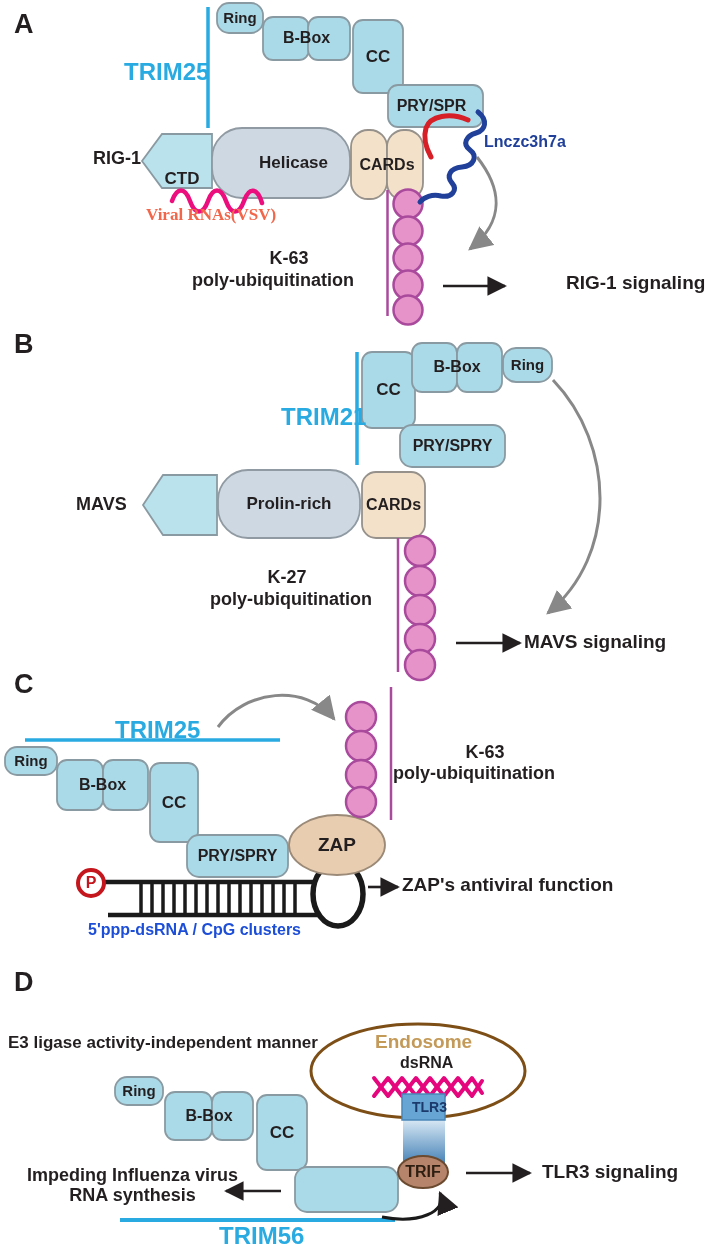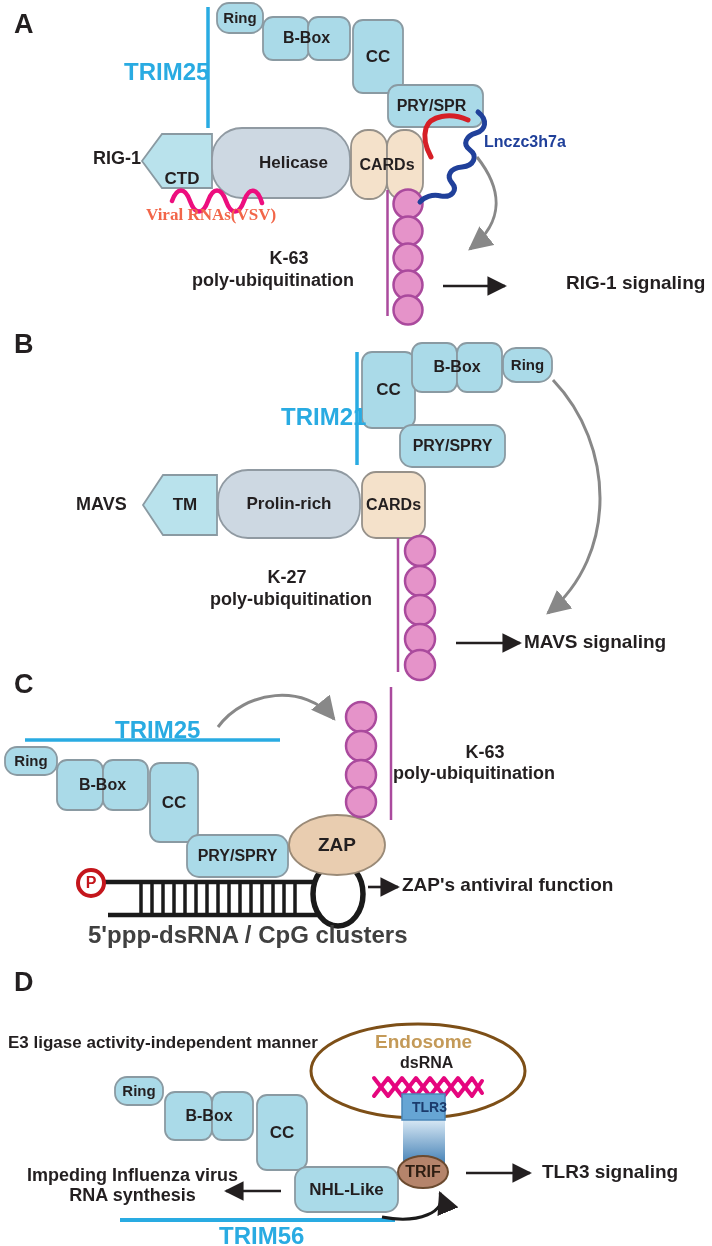--- a/index.html
+++ b/index.html
@@ -154,46 +154,44 @@
 <div class="lbl" style="left:192px;top:271px;font-size:18px;">poly-ubiquitination</div>
 <div class="lbl" style="left:518px;top:273px;font-size:19px;margin-left:48px;">RIG-1 signaling</div>
 
 <div class="lbl panel-letter" style="left:14px;top:330px;">B</div>
 <div class="lbl trim" style="left:281px;top:404px;">TRIM21</div>
 <div class="lbl" style="left:362px;top:352px;width:53px;height:76px;font-size:17px;">CC</div>
 <div class="lbl" style="left:412px;top:343px;width:90px;height:49px;font-size:16px;">B-Box</div>
 <div class="lbl" style="left:503px;top:348px;width:49px;height:34px;font-size:15px;">Ring</div>
 <div class="lbl" style="left:400px;top:425px;width:105px;height:42px;font-size:16px;">PRY/SPRY</div>
 <div class="lbl" style="left:76px;top:495px;font-size:18px;">MAVS</div>
-<div class="lbl" style="left:153px;top:475px;width:64px;height:60px;font-size:17px;">TM</div>
 <div class="lbl" style="left:218px;top:470px;width:142px;height:68px;font-size:17px;">Prolin-rich</div>
 <div class="lbl" style="left:362px;top:472px;width:63px;height:66px;font-size:16px;">CARDs</div>
 <div class="lbl" style="left:237px;top:568px;width:100px;font-size:18px;">K-27</div>
 <div class="lbl" style="left:210px;top:590px;font-size:18px;">poly-ubiquitination</div>
 <div class="lbl" style="left:524px;top:632px;font-size:19px;">MAVS signaling</div>
 
 <div class="lbl panel-letter" style="left:14px;top:670px;">C</div>
 <div class="lbl trim" style="left:115px;top:717px;">TRIM25</div>
 <div class="lbl" style="left:5px;top:747px;width:52px;height:28px;font-size:15px;">Ring</div>
 <div class="lbl" style="left:57px;top:760px;width:91px;height:50px;font-size:16px;">B-Box</div>
 <div class="lbl" style="left:150px;top:763px;width:48px;height:79px;font-size:17px;">CC</div>
 <div class="lbl" style="left:187px;top:835px;width:101px;height:42px;font-size:16px;">PRY/SPRY</div>
 <div class="lbl" style="left:289px;top:815px;width:96px;height:60px;font-size:19px;">ZAP</div>
 <div class="lbl" style="left:435px;top:743px;width:100px;font-size:18px;">K-63</div>
 <div class="lbl" style="left:393px;top:764px;font-size:18px;">poly-ubiquitination</div>
 <div class="lbl" style="left:78px;top:870px;width:26px;height:26px;font-size:16px;color:#c4161c;">P</div>
-<div class="lbl" style="left:88px;top:922px;font-size:24px;color:#404040;">5'ppp-dsRNA / CpG clusters</div>
+<div class="lbl" style="left:88px;top:922px;font-size:16px;color:#1d4ed8;">5'ppp-dsRNA / CpG clusters</div>
 <div class="lbl" style="left:402px;top:875px;font-size:19px;">ZAP's antiviral function</div>
 
 <div class="lbl panel-letter" style="left:14px;top:968px;">D</div>
 <div class="lbl" style="left:8px;top:1034px;font-size:17px;">E3 ligase activity-independent manner</div>
 <div class="lbl" style="left:115px;top:1077px;width:48px;height:28px;font-size:15px;">Ring</div>
 <div class="lbl" style="left:165px;top:1092px;width:88px;height:48px;font-size:16px;">B-Box</div>
 <div class="lbl" style="left:257px;top:1095px;width:50px;height:75px;font-size:17px;">CC</div>
-<div class="lbl" style="left:295px;top:1167px;width:103px;height:45px;font-size:17px;">NHL-Like</div>
 <div class="lbl" style="left:10px;top:1186px;width:245px;font-size:18px;">RNA synthesis</div>
 <div class="lbl" style="left:10px;top:1166px;width:245px;font-size:18px;">Impeding Influenza virus</div>
 <div class="lbl trim" style="left:219px;top:1223px;">TRIM56</div>
 <div class="lbl" style="left:375px;top:1032px;font-size:19px;color:#c49a58;">Endosome</div>
 <div class="lbl" style="left:400px;top:1055px;font-size:16px;">dsRNA</div>
 <div class="lbl" style="left:402px;top:1094px;width:55px;height:26px;font-size:14px;color:#1b3a6b;">TLR3</div>
 <div class="lbl" style="left:398px;top:1157px;width:50px;height:31px;font-size:16px;color:#2e1e12;">TRIF</div>
 <div class="lbl" style="left:542px;top:1162px;font-size:19px;">TLR3 signaling</div>
 
 </div>

